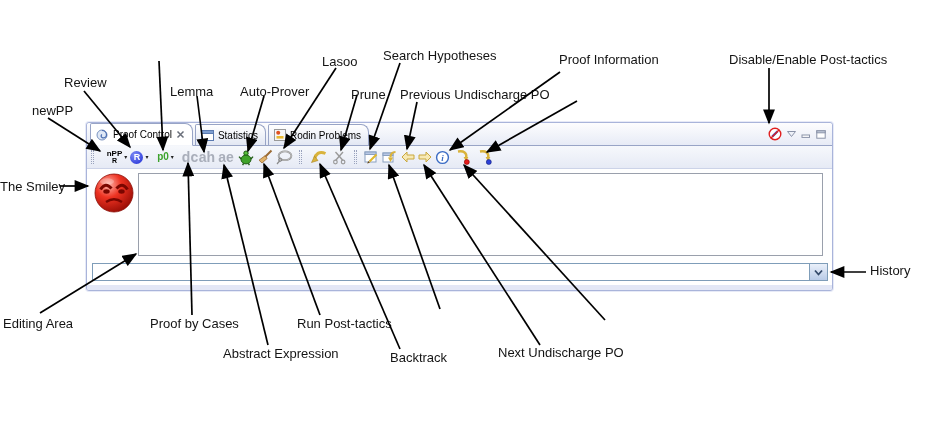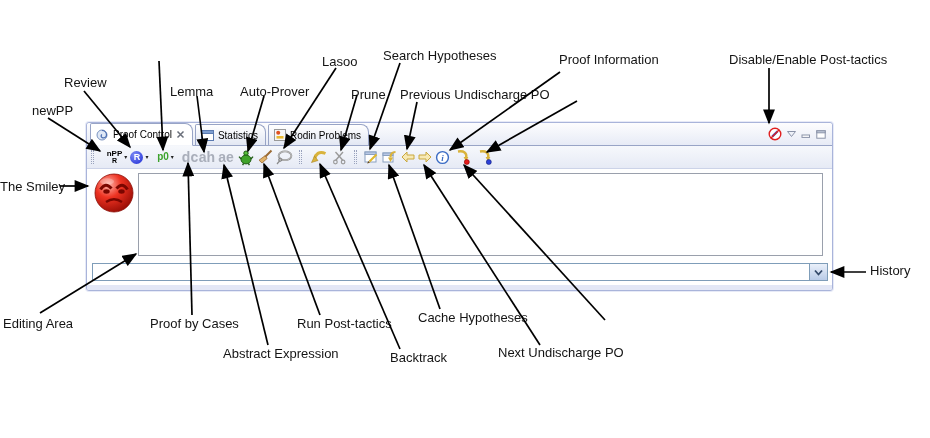--- a/index.html
+++ b/index.html
@@ -274,21 +274,20 @@
   <div class="anno" style="left:383px;top:48px;">Search Hypotheses</div>
   <div class="anno" style="left:400px;top:87px;">Previous Undischarge PO</div>
   <div class="anno" style="left:559px;top:52px;">Proof Information</div>
   <div class="anno" style="left:729px;top:52px;">Disable/Enable Post-tactics</div>
   <div class="anno" style="left:0px;top:179px;">The Smiley</div>
   <div class="anno" style="left:3px;top:316px;">Editing Area</div>
   <div class="anno" style="left:150px;top:316px;">Proof by Cases</div>
   <div class="anno" style="left:223px;top:346px;">Abstract Expression</div>
   <div class="anno" style="left:297px;top:316px;">Run Post-tactics</div>
   <div class="anno" style="left:390px;top:350px;">Backtrack</div>
-  <div class="anno" style="left:418px;top:310px;">Cache Hypotheses</div>
   <div class="anno" style="left:498px;top:345px;">Next Undischarge PO</div>
   <div class="anno" style="left:870px;top:263px;">History</div>
 
   <svg id="overlay" width="930" height="438" viewBox="0 0 930 438">
     <defs>
       <marker id="ah" viewBox="0 0 10 8" markerWidth="9" markerHeight="7" refX="9" refY="4" orient="auto">
         <path d="M0,0 L10,4 L0,8 z" fill="#000"></path>
       </marker>
     </defs>
     <g stroke="#000" stroke-width="1.7" fill="none">

